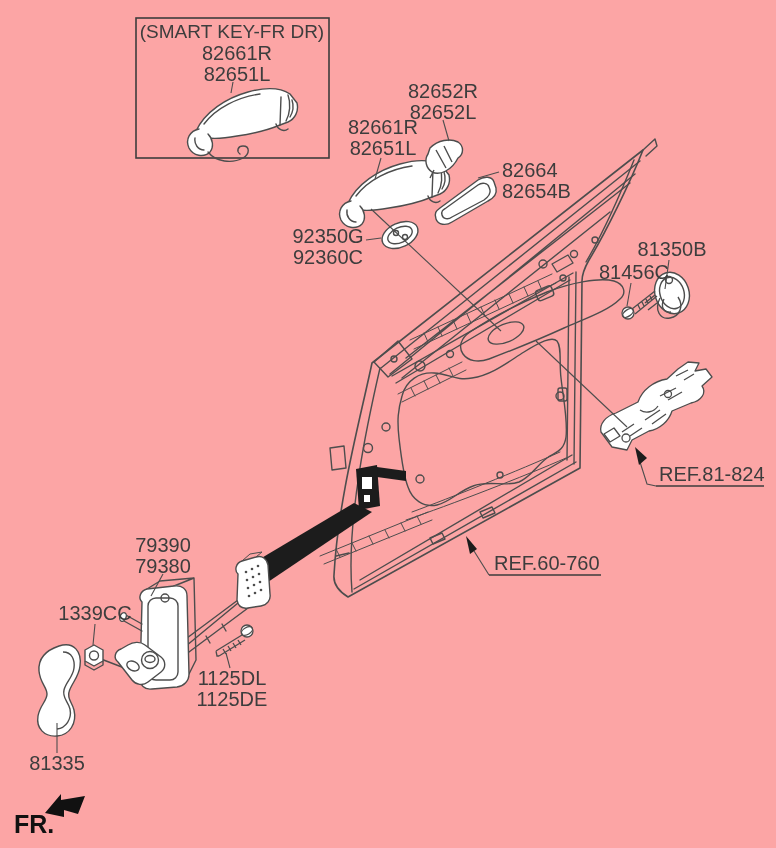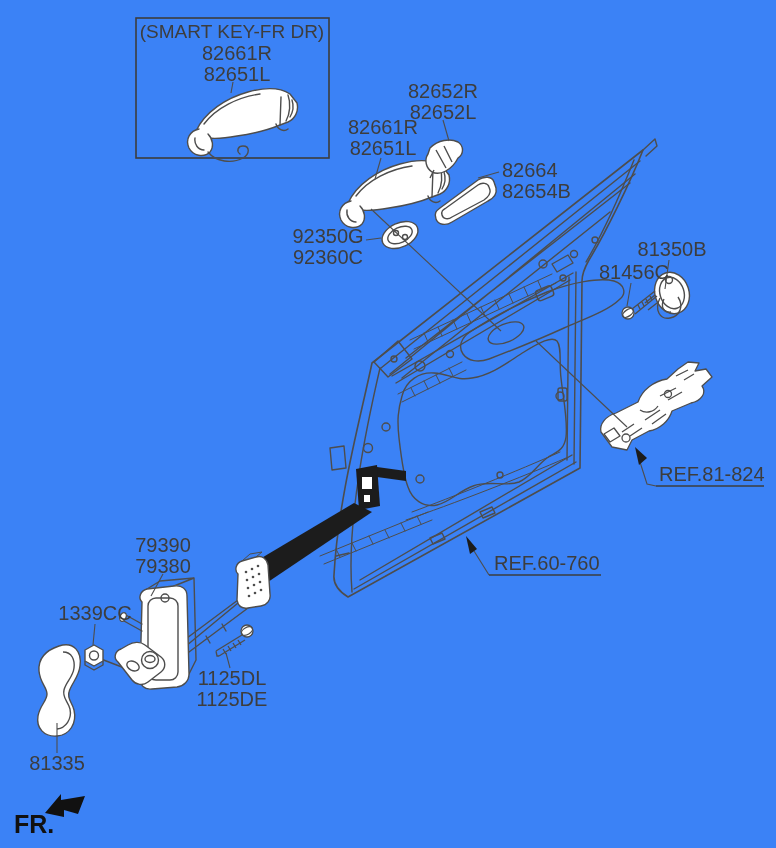--- a/index.html
+++ b/index.html
@@ -1,16 +1,16 @@
 <!DOCTYPE html>
 <html><head>
 <meta charset="utf-8">
 <style>
   html,body{margin:0;padding:0;background:#ffffff;}
-  .page{position:relative;width:776px;height:848px;background:#3b82f6;overflow:hidden;
+  .page{position:relative;width:776px;height:848px;background:#fca5a5;overflow:hidden;
         font-family:"Liberation Sans", sans-serif;}
   svg{display:block;}
   text{fill:#3d3d3d;font-family:"Liberation Sans", sans-serif;font-size:20px;}
   text.small{font-size:19px;}
   text.fr{font-size:25px;font-weight:bold;fill:#111;}
   .ctr{text-anchor:middle;}
 </style>
 </head>
 <body>
 

